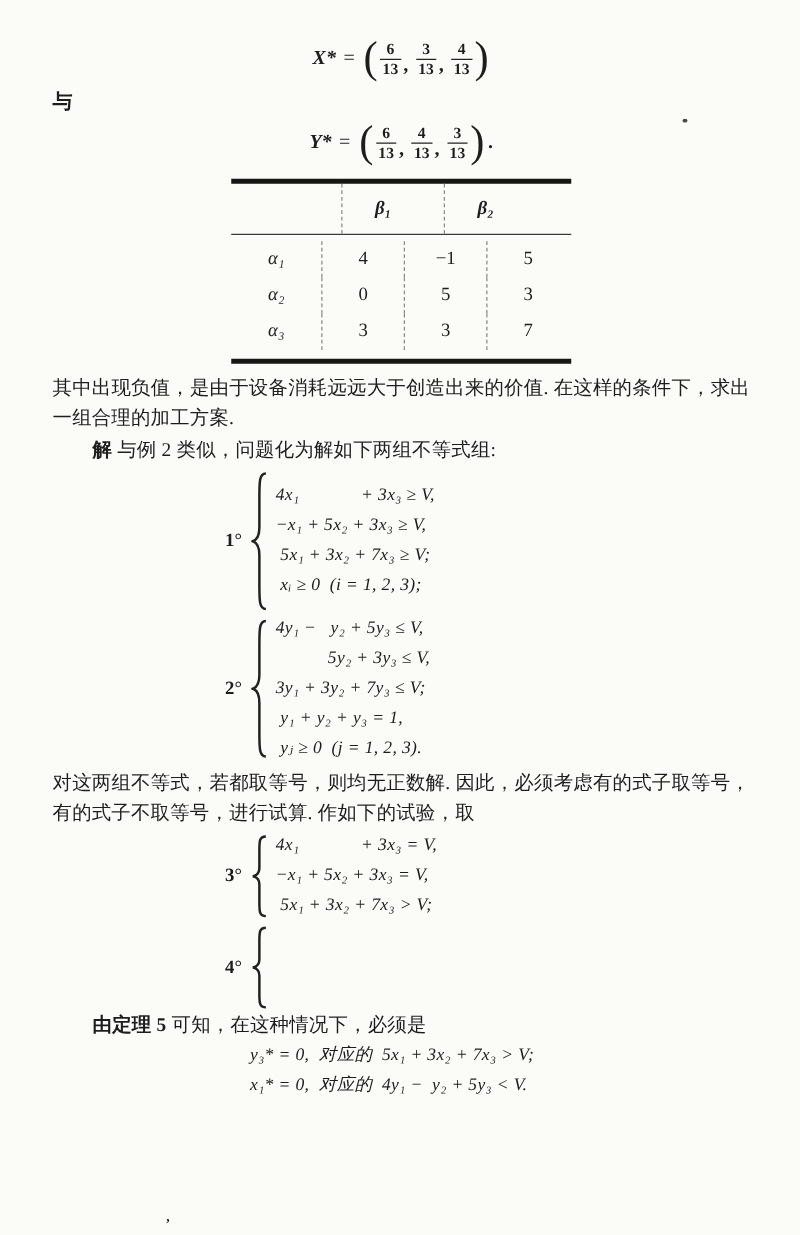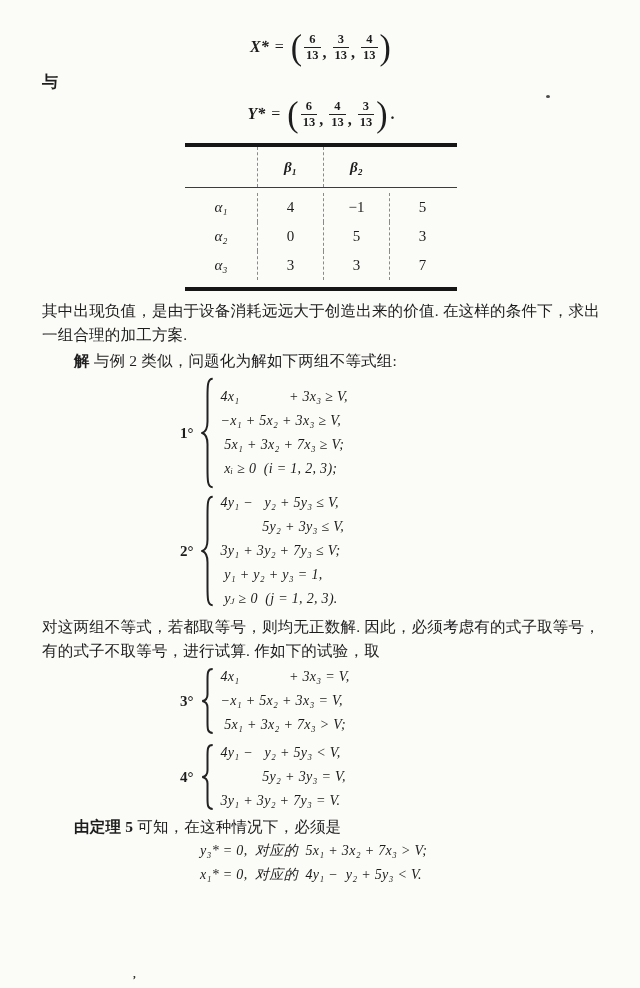--- a/index.html
+++ b/index.html
@@ -39,21 +39,21 @@
   .para b { font-weight:bold; }
   .indent { text-indent:32px; }
   .mt8 { margin-top:8px; } .mt4 { margin-top:4px; } .mt2 { margin-top:2px; }
   
   .vtable {
     width:272px; margin:10px auto 0; box-sizing:border-box;
     border-top:4px solid #161616; border-bottom:4px solid #161616;
     font-size:15px;
   }
   .t-row { display:flex; align-items:center; height:29px; }
-  .t-row.t-head { height:40px; border-bottom:1.2px solid #3c3c3c; }
+  .t-row.t-head { height:40px; border-bottom:1.2px solid #3c3c3c;gap:16px; }
   .t-cell { text-align:center; box-sizing:border-box; height:100%;
     display:flex; align-items:center; justify-content:center; }
   .t-cell.c0 { width:72px; font-style:italic; }
   .t-cell.cv { width:66px; }
   .t-cell.sep { border-left:1px dashed #8a8a8a; }
   .t-head .t-cell { font-style:italic; font-weight:bold; }
   .t-body-pad { padding:5px 0 7px; }
   
   .system { display:flex; align-items:center; padding-left:138px; }
   .sys-label { font-weight:bold; font-size:15px; font-style:normal; margin-right:7px; flex:none; }
@@ -194,25 +194,20 @@
       <div class="eq-line">−x₁ + 5x₂ + 3x₃ = V,</div>
       <div class="eq-line"> 5x₁ + 3x₂ + 7x₃ &gt; V;</div>
     </div>
   </div>
 
   <div class="system mt4">
     <span class="sys-label">4°</span>
     <svg class="brace" width="13" height="66" viewBox="0 0 20 120" preserveAspectRatio="none">
         <path d="M18 2 C10 2 10 9 10 22 L10 48 C10 56 6 59 2 60 C6 61 10 64 10 72 L10 98 C10 111 10 118 18 118" fill="none" stroke="#222" stroke-width="2" vector-effect="non-scaling-stroke"></path>
       </svg>
-    <div class="sys-lines">
-      <div class="eq-line">4y₁ −   y₂ + 5y₃ &lt; V,</div>
-      <div class="eq-line">           5y₂ + 3y₃ = V,</div>
-      <div class="eq-line">3y₁ + 3y₂ + 7y₃ = V.</div>
-    </div>
   </div>
 
   <p class="para indent mt2"><b>由定理 5</b><span> 可知，在这种情况下，必须是</span></p>
 
   <div class="eq-line conclusion">y₃* = 0,  对应的  5x₁ + 3x₂ + 7x₃ &gt; V;</div>
   <div class="eq-line conclusion">x₁* = 0,  对应的  4y₁ −  y₂ + 5y₃ &lt; V.</div>
 
   <div class="footer">• 896 •</div>
   <div class="footer-mark">,</div>
   <div class="ink-dot"></div>

